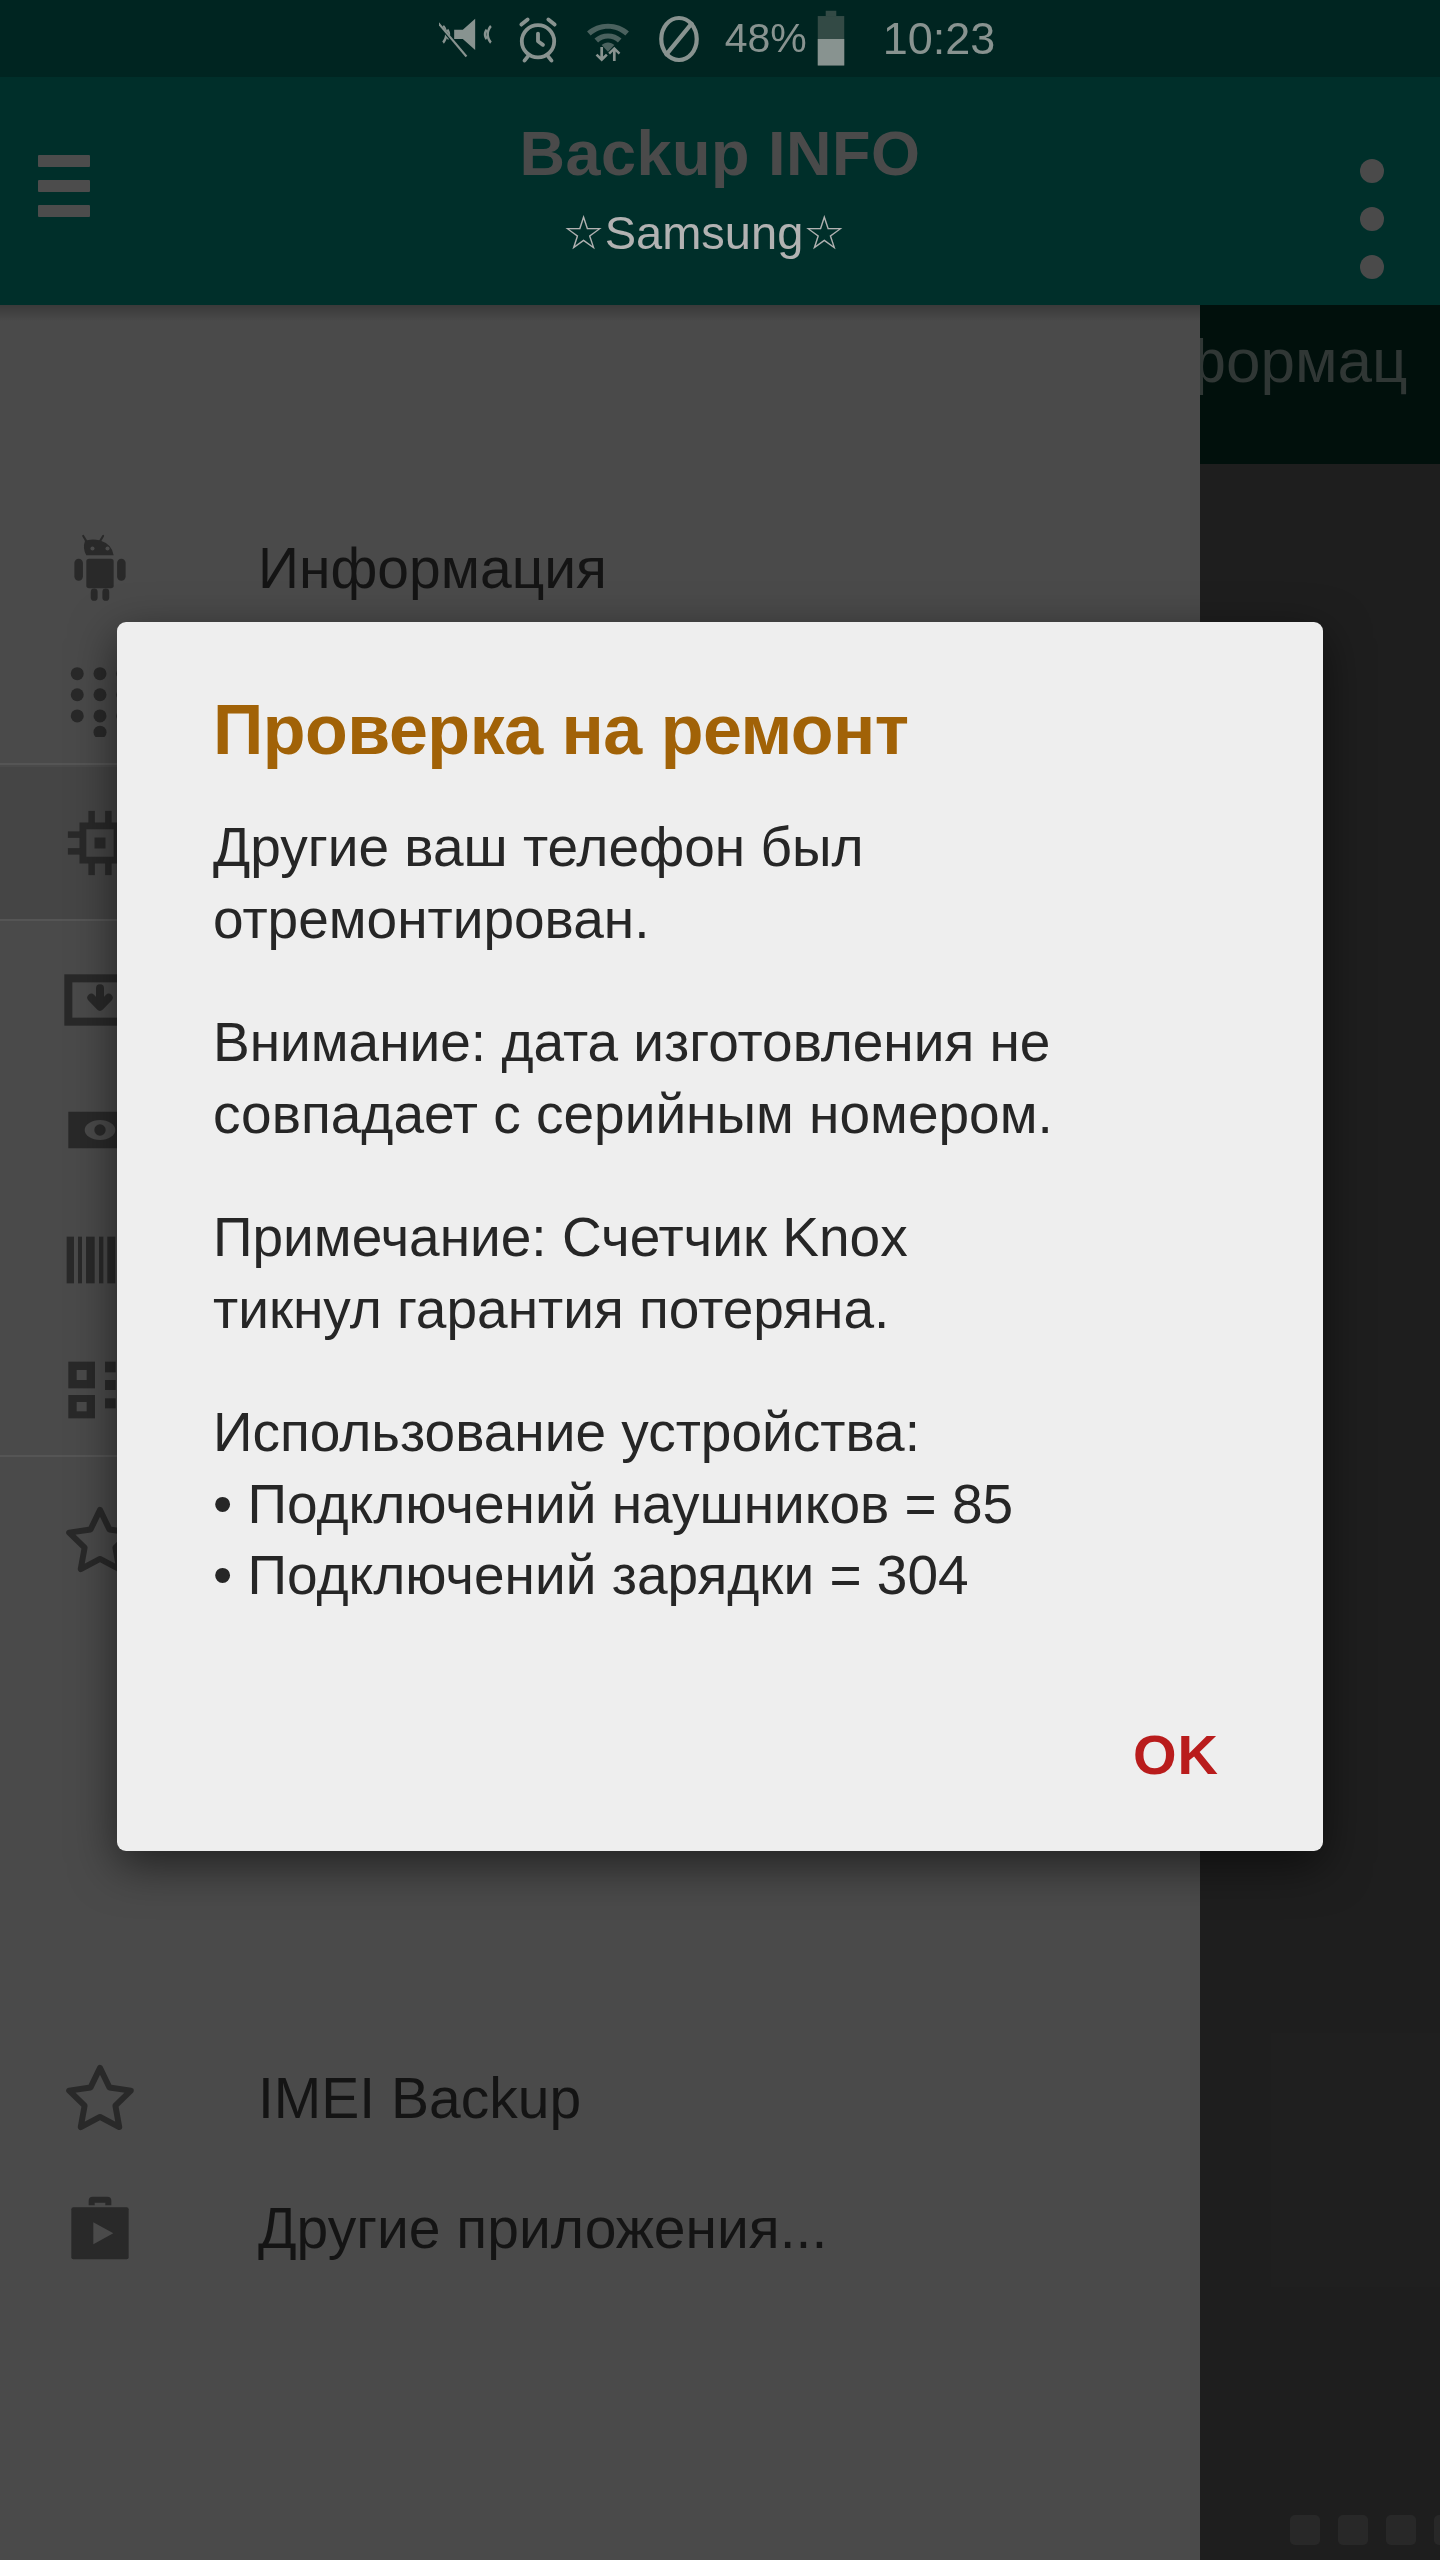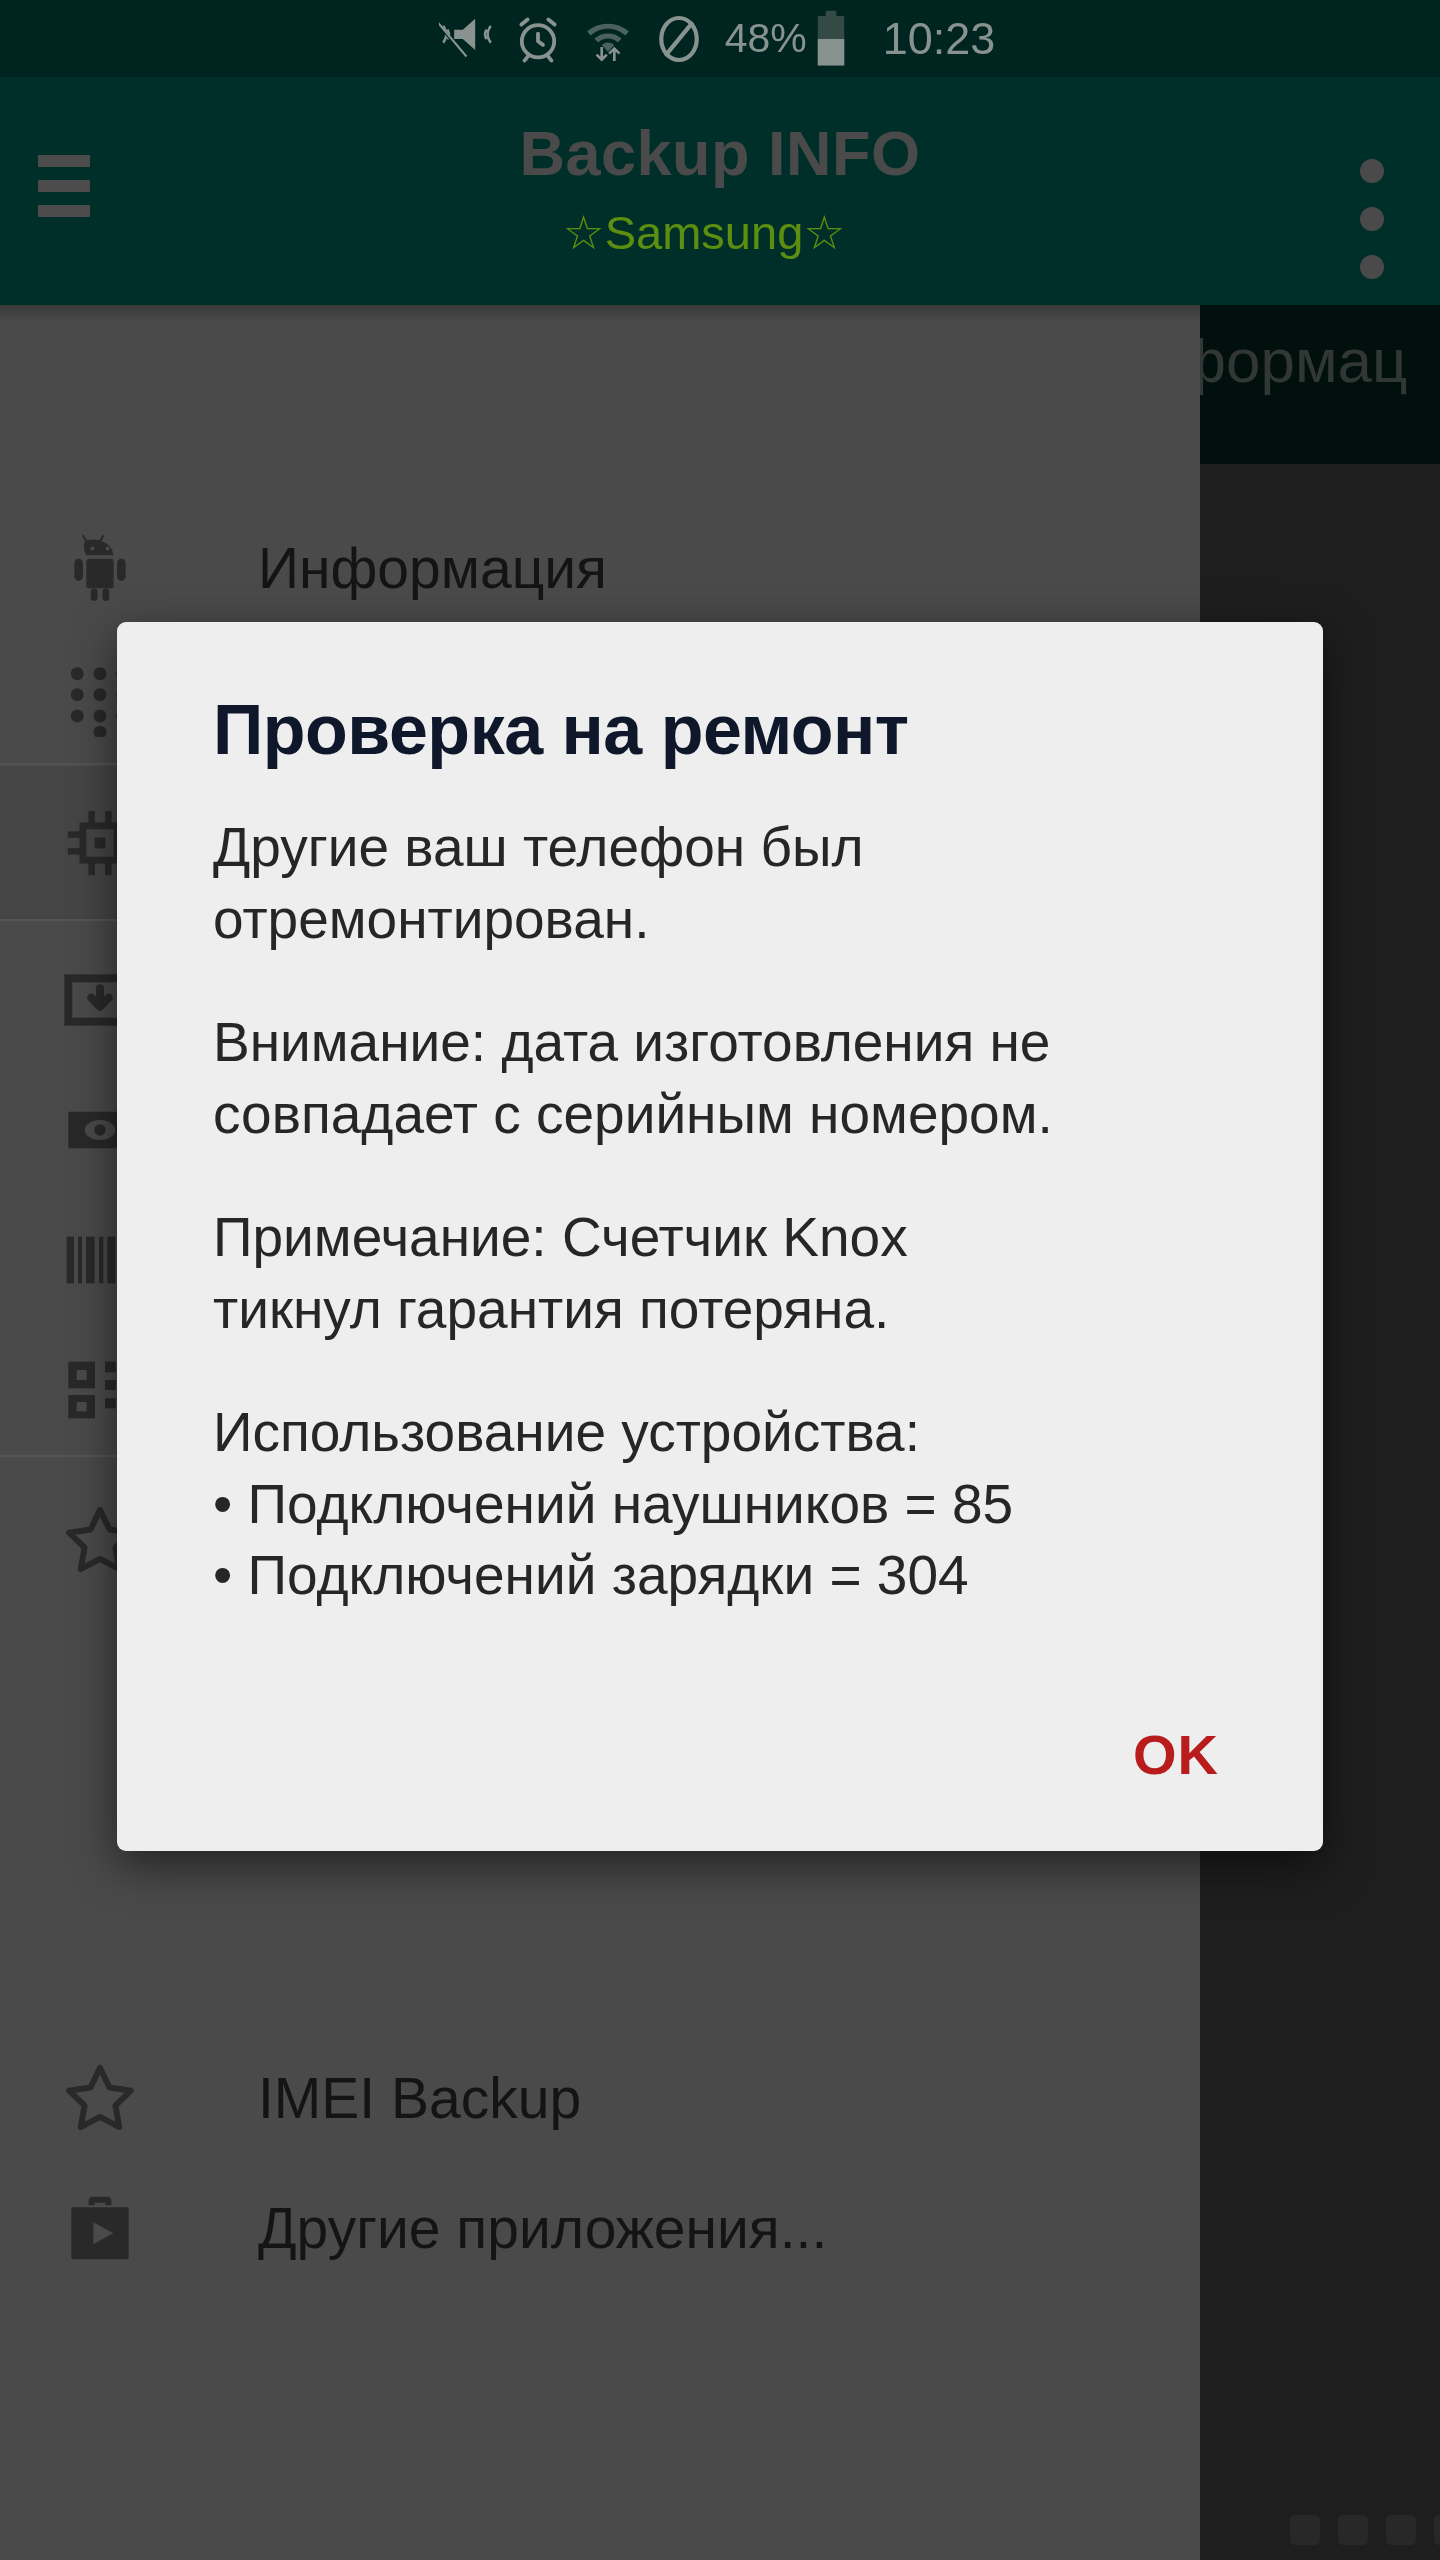--- a/index.html
+++ b/index.html
@@ -78,21 +78,21 @@
     color: #6b6b6b;
     font-size: 63px;
     font-weight: bold;
     letter-spacing: 0.5px;
   }
   #app-subtitle {
     position: absolute;
     left: 0; top: 128px;
     width: 1408px;
     text-align: center;
-    color: #84cc16;
+    color: #ffffff;
     font-size: 47px;
     letter-spacing: 0px;
   }
   #overflow-menu {
     position: absolute;
     right: 56px; top: 82px;
     width: 24px; height: 120px;
     display: flex;
     flex-direction: column;
     justify-content: space-between;
@@ -204,21 +204,21 @@
     width: 1206px;
     background: #eeeeee;
     border-radius: 9px;
     z-index: 10;
     box-shadow: 0 14px 46px rgba(0,0,0,0.55);
     padding: 0;
     box-sizing: border-box;
   }
   #dialog-title {
     padding: 68px 96px 0 96px;
-    color: #0f172a;
+    color: #a16207;
     font-size: 70px;
     font-weight: bold;
     letter-spacing: -0.5px;
   }
   #dialog-body {
     padding: 42px 96px 0 96px;
     color: #262626;
     font-size: 55px;
     line-height: 1.30;
   }

